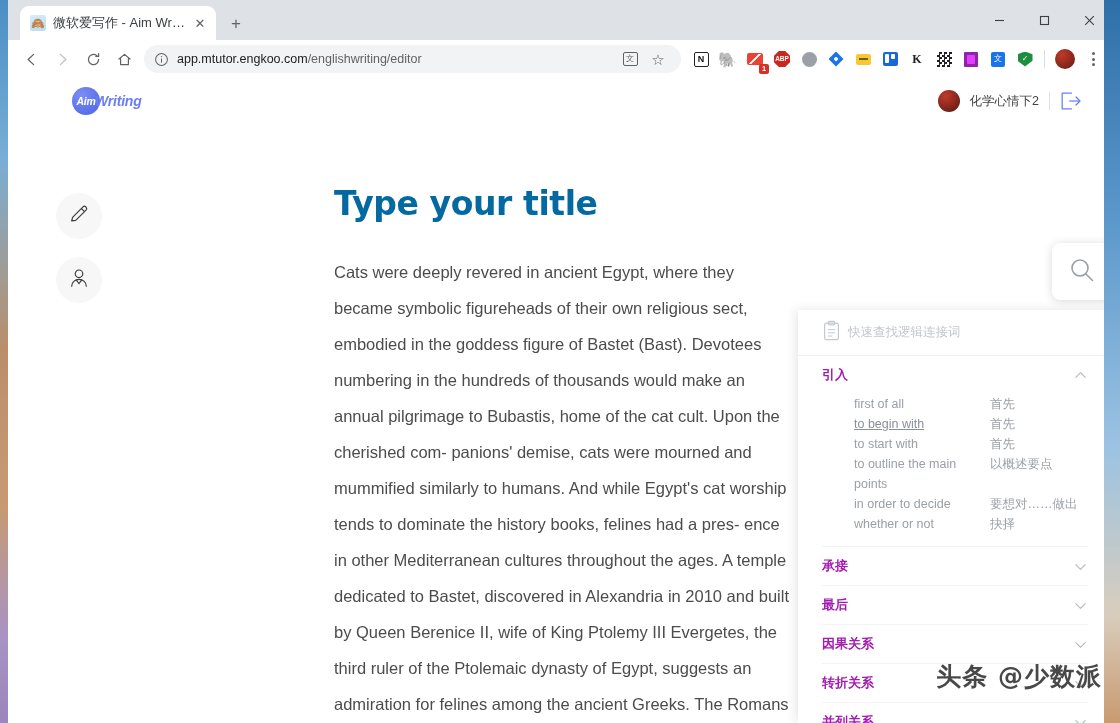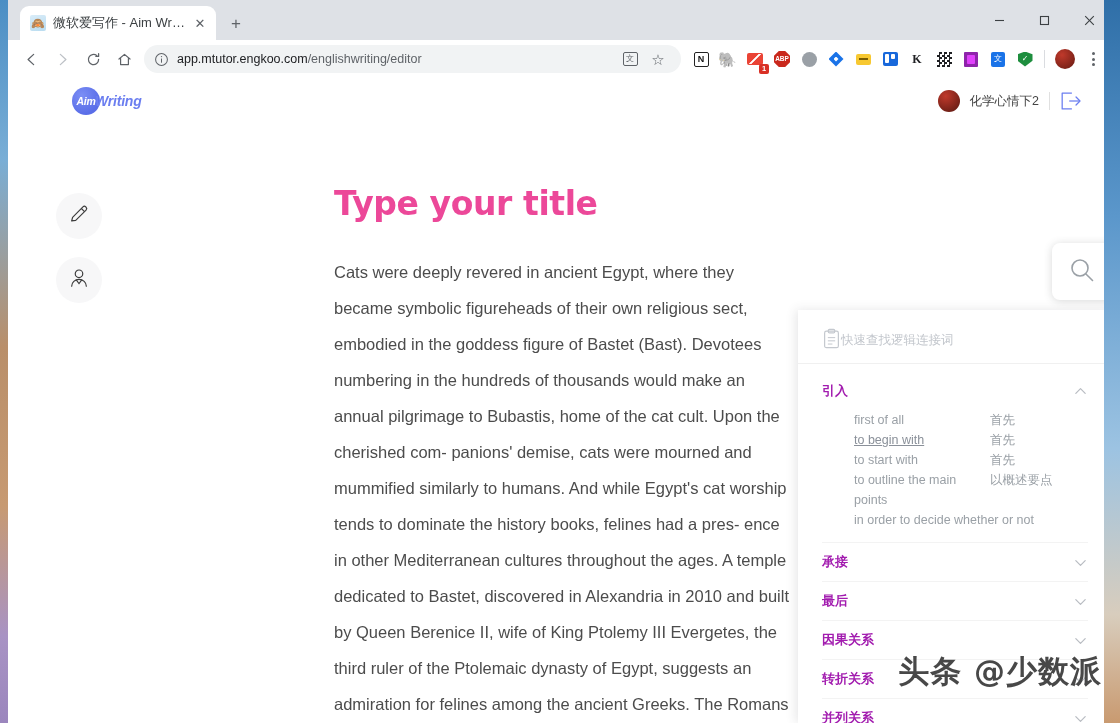--- a/index.html
+++ b/index.html
@@ -191,21 +191,21 @@
     width: 46px; height: 46px; border-radius: 50%; background: #f7f7f8;
     display: flex; align-items: center; justify-content: center;
     cursor: pointer; color: #3c3c3c;
   }
 
   
   .doc {
     position: absolute; left: 326px; top: 108px; width: 462px;
   }
   .doc-title {
-    font-size: 33px; font-weight: bold; color: #ec4899;
+    font-size: 33px; font-weight: bold; color: #0369a1;
     letter-spacing: -0.4px; margin-bottom: 32px; line-height: 1.1;
     font-family: "DejaVu Sans", sans-serif;
   }
   .doc-body {
     font-size: 16.5px; line-height: 36px; color: #4c4c4c;
     white-space: pre-wrap;
   }
 
   
   .search-card {
@@ -214,22 +214,22 @@
     box-shadow: 0 1px 8px rgba(60,64,67,.20);
     display: flex; align-items: center; justify-content: center;
     color: #9aa0a6; cursor: pointer; z-index: 6;
   }
   .panel {
     position: absolute; left: 790px; top: 232px; width: 314px; bottom: 0;
     background: #fff; box-shadow: -2px 0 10px rgba(60,64,67,.13);
     padding: 0 24px; z-index: 5;
   }
   .panel-search {
-    height: 46px; display: flex; align-items: center; gap: 0;
-    border-bottom: 1px solid #f0f0f0; margin: 8px -24px; padding: 0 24px;
+    height: 46px; display: flex; align-items: center; gap: 7px;
+    border-bottom: 1px solid #f0f0f0; margin: 0 -24px; padding: 0 24px;
   }
   .clip-icon { color: #c4c8ce; flex: 0 0 auto; }
   .panel-search-ph { font-size: 12.5px; color: #c2c6cc; }
 
   .section { border-bottom: 1px solid #f3f3f3; }
   .section:last-child { border-bottom: none; }
   .section-head {
     height: 38px; display: flex; align-items: center; cursor: pointer;
   }
   .section-title { font-size: 13px; font-weight: bold; color: #a21caf; }
@@ -240,21 +240,21 @@
     display: flex; align-items: flex-start; font-size: 12.5px;
     line-height: 20px; color: #9aa0a6; cursor: pointer;
   }
   .phrase-en { flex: 1 1 auto; padding-right: 8px; }
   .phrase-en.hover { text-decoration: underline; color: #8a9099; }
   .phrase-zh { flex: 0 0 98px; color: #9aa0a6; }
 
   
   .watermark {
     position: absolute; right: 10px; bottom: 30px;
-    font-size: 31px; font-weight: bold; color: #3f3f3f;
+    font-size: 25px; font-weight: bold; color: #3f3f3f;
     font-family: "DejaVu Sans", sans-serif; letter-spacing: 1px;
     white-space: nowrap; z-index: 9; opacity: .95;
   }
   .right-strip {
     position: absolute; right: 0; top: 0; width: 16px; height: 723px;
     background: linear-gradient(180deg,#2f6fa8 0%,#5b97cb 30%,#9cc3e2 62%,#d8cdbd 85%,#c99a70 100%);
     z-index: 10;
   }
 </style>
 </head>
@@ -472,20 +472,21 @@
               <div class="phrase-row">
                 <span class="phrase-en">to start with</span>
                 <span class="phrase-zh">首先</span>
               </div>
               <div class="phrase-row">
                 <span class="phrase-en">to outline the main points</span>
                 <span class="phrase-zh">以概述要点</span>
               </div>
               <div class="phrase-row">
                 <span class="phrase-en">in order to decide whether or not</span>
+                <span class="phrase-zh">要想对……做出抉择</span>
               </div>
             </div>
           </div>
           <div class="section">
             <div class="section-head">
               <span class="section-title">承接</span>
               <span class="chev">
                 <svg width="15" height="15" viewBox="0 0 16 16">
                   <path d="M3 6 L8 11 L13 6" fill="none" stroke="currentColor" stroke-width="1.3" stroke-linecap="round" stroke-linejoin="round"></path>
                 </svg>

